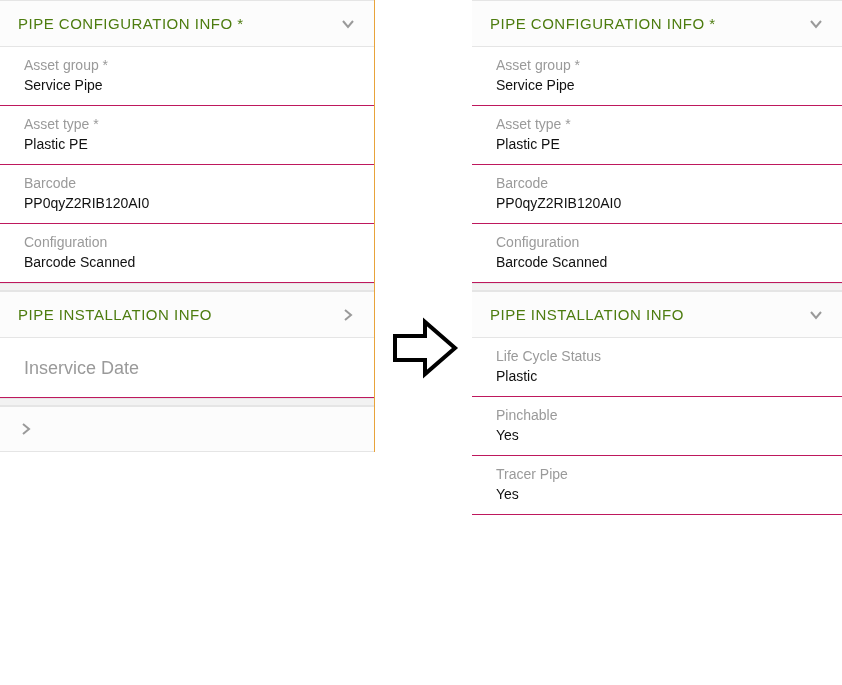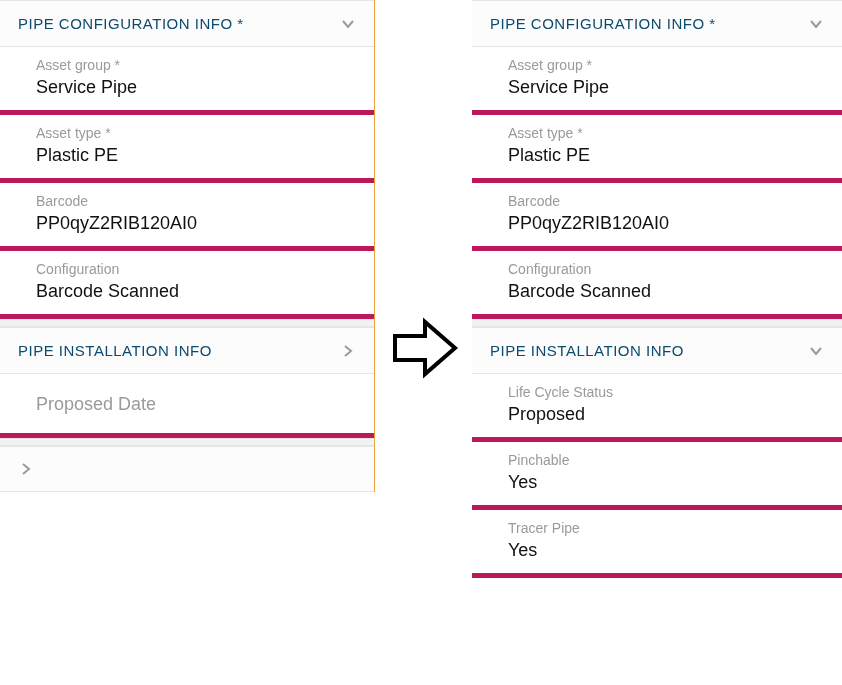--- a/index.html
+++ b/index.html
@@ -30,44 +30,44 @@
       align-items: center;
       justify-content: space-between;
       padding: 14px 18px;
       border-top: 1px solid #e5e5e5;
       border-bottom: 1px solid #e5e5e5;
       background: #fcfcfc;
     }
     .section-header .title {
       font-size: 15px;
       letter-spacing: 0.5px;
-      color: #0c4a6e;
+      color: #4d7c0f;
       font-weight: 400;
     }
     .chevron {
       width: 16px;
       height: 16px;
       display: inline-flex;
       align-items: center;
       justify-content: center;
     }
     .chevron svg { stroke: #9a9a9a; stroke-width: 2; fill: none; }
     .field-row {
-      padding: 10px 18px 12px 36px;
-      border-bottom: 5px solid #be185d;
+      padding: 10px 18px 12px 24px;
+      border-bottom: 1px solid #be185d;
       background: #fff;
     }
     .field-label {
       font-size: 14px;
       color: #9a9a9a;
       margin-bottom: 4px;
       font-weight: 400;
     }
     .field-value {
-      font-size: 18px;
+      font-size: 14px;
       color: #111;
       font-weight: 400;
     }
     .field-value-empty {
       font-size: 18px;
       color: #9a9a9a;
       font-weight: 400;
       padding: 10px 0 6px 0;
     }
     .gap {
@@ -132,21 +132,21 @@
   <div class="section-header">
     <span class="title">PIPE INSTALLATION INFO</span>
     <span class="chevron">
       <svg viewBox="0 0 16 16" width="16" height="16">
           <polyline points="5,3 11,8 5,13"></polyline>
         </svg>
     </span>
   </div>
 
   <div class="field-row">
-    <div class="field-value-empty">Proposed Date</div>
+    <div class="field-value-empty">Inservice Date</div>
   </div>
 
   <div class="gap"></div>
 
   <div class="section-header">
     <span class="chevron">
       <svg viewBox="0 0 16 16" width="16" height="16">
           <polyline points="5,3 11,8 5,13"></polyline>
         </svg>
     </span>
@@ -197,21 +197,21 @@
     <span class="title">PIPE INSTALLATION INFO</span>
     <span class="chevron">
       <svg viewBox="0 0 16 16" width="16" height="16">
           <polyline points="3,5 8,11 13,5"></polyline>
         </svg>
     </span>
   </div>
 
   <div class="field-row">
     <div class="field-label">Life Cycle Status</div>
-    <div class="field-value">Proposed</div>
+    <div class="field-value">Plastic</div>
   </div>
 
   <div class="field-row">
     <div class="field-label">Pinchable</div>
     <div class="field-value">Yes</div>
   </div>
 
   <div class="field-row">
     <div class="field-label">Tracer Pipe</div>
     <div class="field-value">Yes</div>

